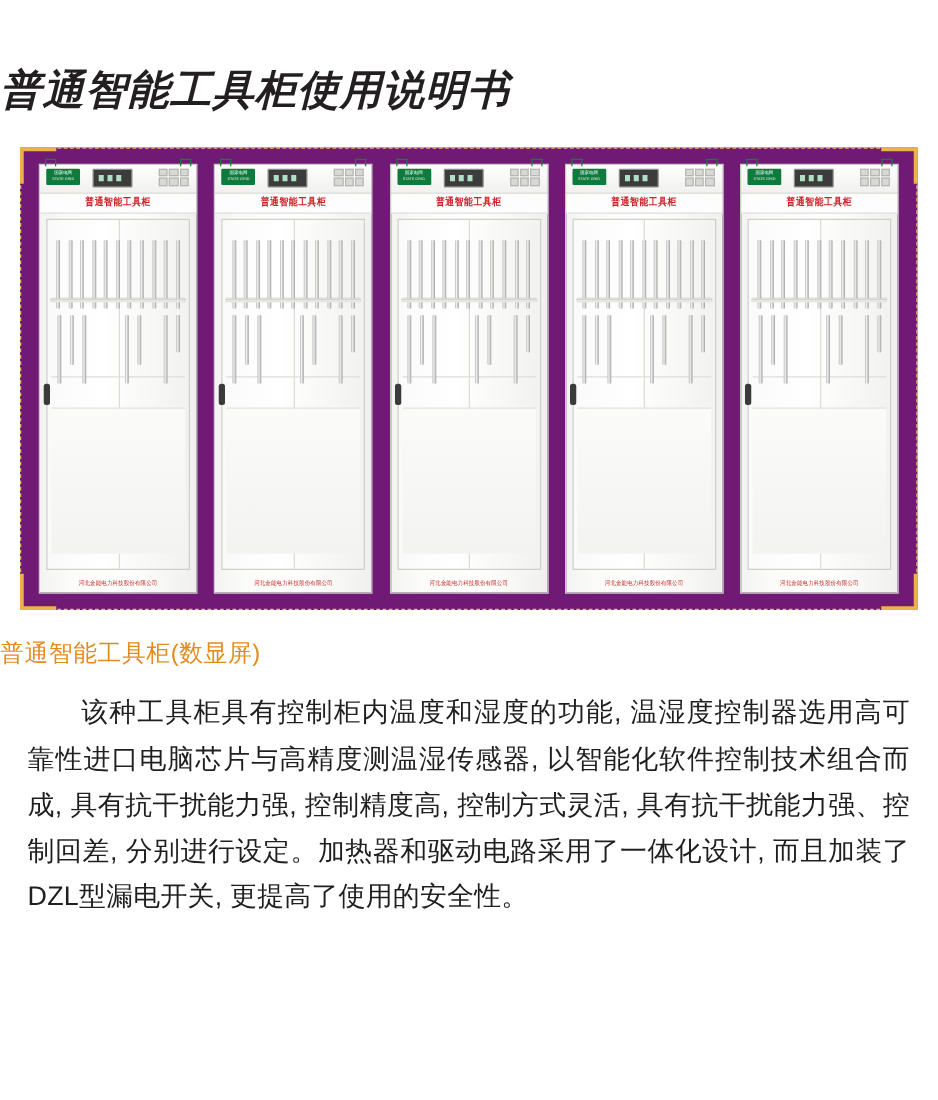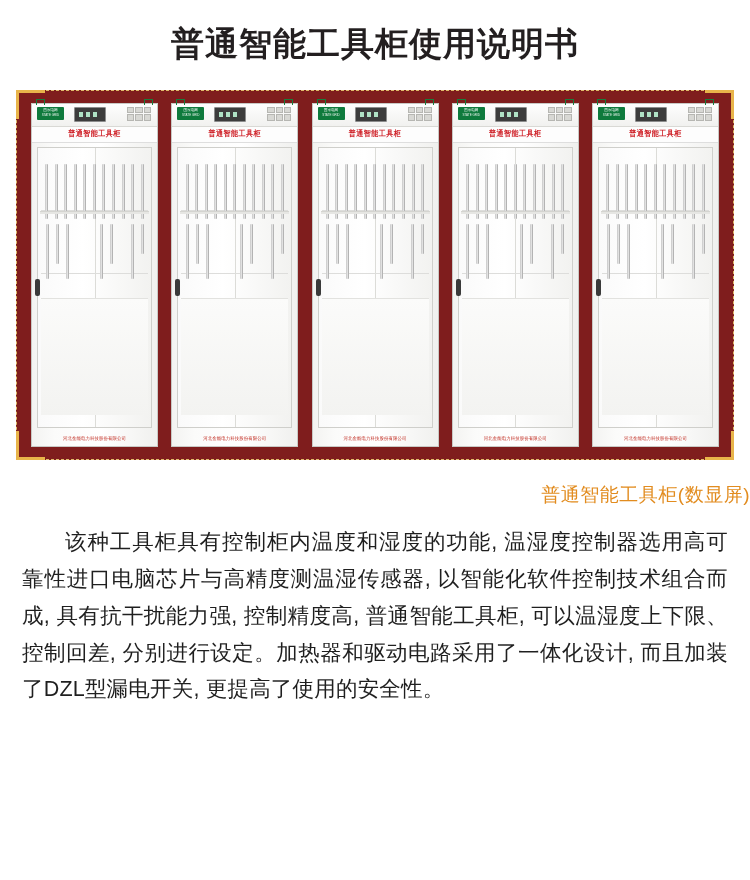--- a/index.html
+++ b/index.html
@@ -15,22 +15,22 @@
   }
   .page {
     position: relative;
     width: 750px;
     height: 880px;
     background: #ffffff;
   }
 
   
   .header {
-    padding-top: 24px;
-    text-align: center;
+    padding-top: 52px;
+    font-style: italic;
   }
   .title-cn {
     font-size: 33px;
     font-weight: bold;
     color: #231f20;
     letter-spacing: 1px;
     line-height: 1.2;
   }
   .title-en {
     margin-top: 14px;
@@ -40,21 +40,21 @@
     font-weight: 400;
   }
 
   
   .figure-wrap {
     position: relative;
     margin: 26px 16px 0 16px;
     height: 370px;
     box-sizing: border-box;
     border: 1px dashed #e0bb6a;
-    background: #7f1d1d;
+    background: #701a75;
   }
   .corner {
     position: absolute;
     width: 26px;
     height: 26px;
     border-color: #e8b44a;
     border-style: solid;
     border-width: 0;
   }
   .corner.tl { top: -1px; left: -1px; border-top-width: 3px; border-left-width: 3px; }
@@ -247,26 +247,25 @@
   }
   .cab-footer span {
     color: #c02a1f;
     font-size: 4.4px;
     letter-spacing: .1px;
     transform: scaleY(1.1);
   }
 
   
   .caption {
-    text-align: right;
+    text-align: left;
     margin-top: 22px;
     color: #e28c1f;
     font-size: 19px;
     letter-spacing: .5px;
-    padding-left: 28px;
   }
   .body-copy {
     margin: 16px 22px 0 22px;
     font-size: 21.5px;
     line-height: 1.72;
     color: #1f1f1f;
     text-align: justify;
     text-indent: 2em;
     letter-spacing: .2px;
   }
@@ -605,15 +604,15 @@
           </div>
           <div class="cab-footer">
             <span>河北金能电力科技股份有限公司</span>
           </div>
         </div>
       </div>
   </div>
 
   <div class="caption">普通智能工具柜(数显屏)</div>
 
-  <div class="body-copy">该种工具柜具有控制柜内温度和湿度的功能, 温湿度控制器选用高可靠性进口电脑芯片与高精度测温湿传感器, 以智能化软件控制技术组合而成, 具有抗干扰能力强, 控制精度高, 普通智能工具柜, 可以温湿度上下限、控制回差, 分别进行设定。加热器和驱动电路采用了一体化设计, 而且加装了DZL型漏电开关, 更提高了使用的安全性。</div>
+  <div class="body-copy">该种工具柜具有控制柜内温度和湿度的功能, 温湿度控制器选用高可靠性进口电脑芯片与高精度测温湿传感器, 以智能化软件控制技术组合而成, 具有抗干扰能力强, 控制精度高, 控制方式灵活, 具有抗干扰能力强、控制回差, 分别进行设定。加热器和驱动电路采用了一体化设计, 而且加装了DZL型漏电开关, 更提高了使用的安全性。</div>
 
 </div>
 
 </body></html>

